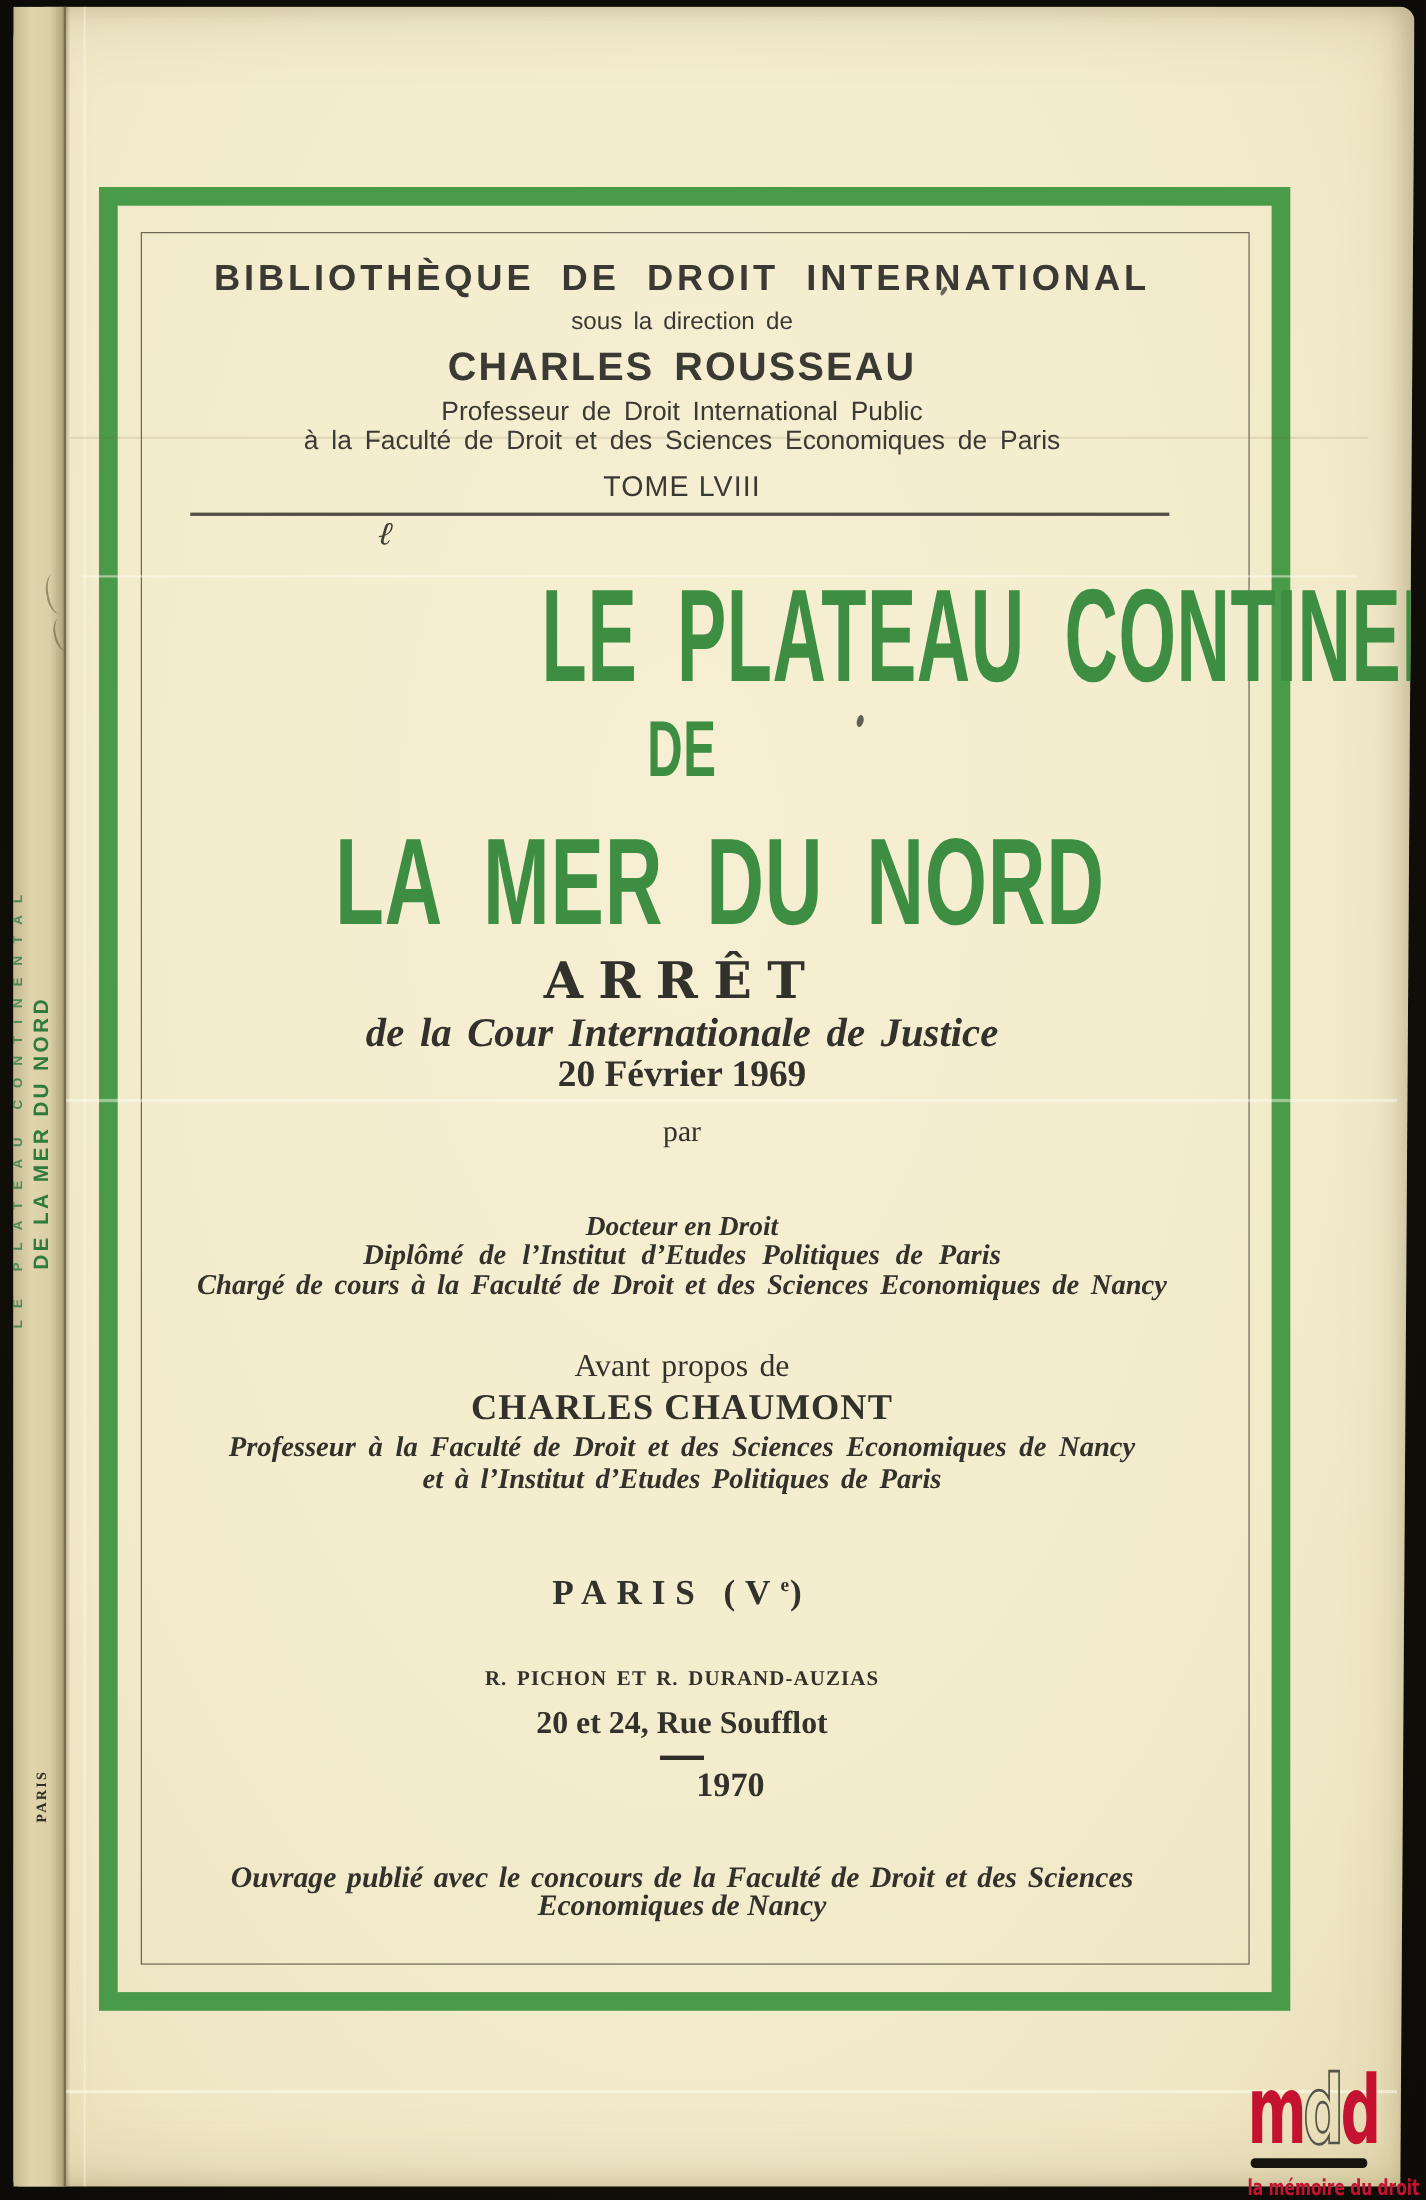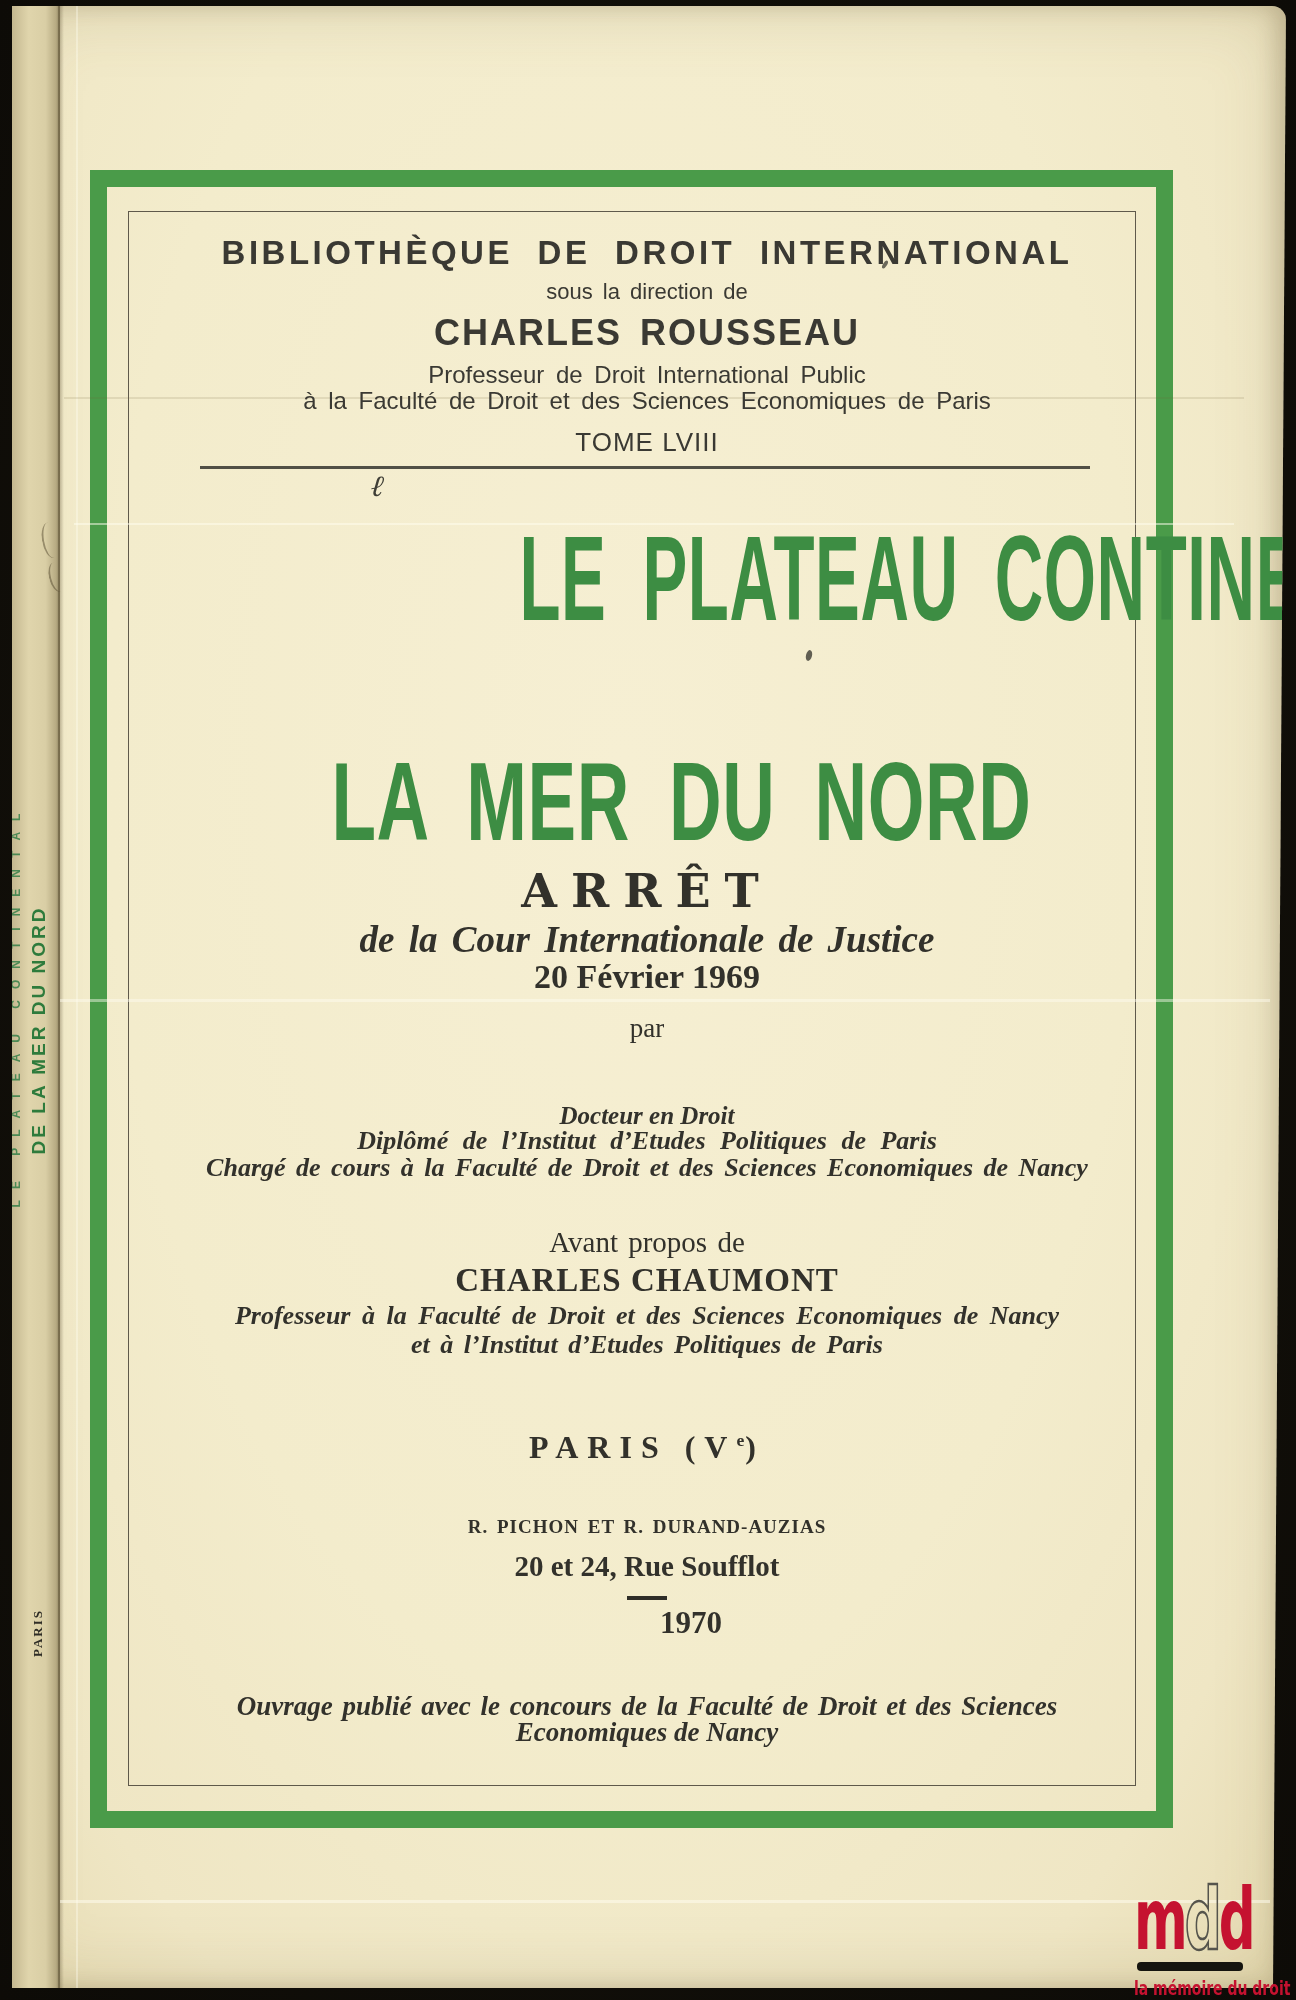--- a/index.html
+++ b/index.html
@@ -39,21 +39,21 @@
     box-sizing:border-box;border:1.5px solid rgba(58,53,43,.8);}
 
   
   .crease{position:absolute;pointer-events:none;}
   .c1{top:391px;left:52px;width:1180px;height:2px;background:rgba(115,98,58,.14);}
   .c2{top:517px;left:62px;width:1160px;height:2px;background:rgba(255,253,240,.5);}
   .c3{top:993px;left:48px;width:1210px;height:3px;background:rgba(255,253,242,.45);}
   .c4{top:1894px;left:48px;width:1210px;height:3px;background:rgba(255,253,242,.5);}
 
   
-  .content{position:absolute;left:131px;top:0;width:1008px;height:1676px;}
+  .content{position:absolute;left:104px;top:0;width:1008px;height:1676px;}
   .line{position:absolute;left:0;width:100%;text-align:center;white-space:nowrap;}
   .sans{color:#3a3933;}
   .serif{font-family:"Liberation Serif","DejaVu Serif",serif;color:#32312b;}
 
   .biblio{top:228px;font-size:33px;font-weight:bold;letter-spacing:3.5px;word-spacing:12px;}
   .sous{top:273px;font-size:22px;word-spacing:4px;}
   .rousseau{top:306px;font-size:36px;font-weight:bold;letter-spacing:2px;word-spacing:6px;}
   .prof1{top:355px;font-size:24px;word-spacing:5px;}
   .prof2{top:381px;font-size:24px;word-spacing:5px;}
   .tome{top:421px;font-size:26px;letter-spacing:1px;}
@@ -136,20 +136,23 @@
       <div class="line sans prof1">Professeur de Droit International Public</div>
       <div class="line sans prof2">à la Faculté de Droit et des Sciences Economiques de Paris</div>
       <div class="line sans tome">TOME LVIII</div>
 
       <div class="rule"></div>
       <span class="squiggle">ℓ</span>
 
       <div class="line title t1">
         <span class="cond">LE PLATEAU CONTINENTAL</span>
       </div>
+      <div class="line title t2">
+        <span class="cond">DE</span>
+      </div>
       <div class="line title t3">
         <span class="cond">LA MER DU NORD</span>
       </div>
 
       <div class="line serif arret">ARRÊT</div>
       <div class="line serif cour">de la Cour Internationale de Justice</div>
       <div class="line serif date">20 Février 1969</div>
       <div class="line serif par">par</div>
       <div class="line serif cred1">Docteur en Droit</div>
       <div class="line serif cred2">Diplômé de l’Institut d’Etudes Politiques de Paris</div>

